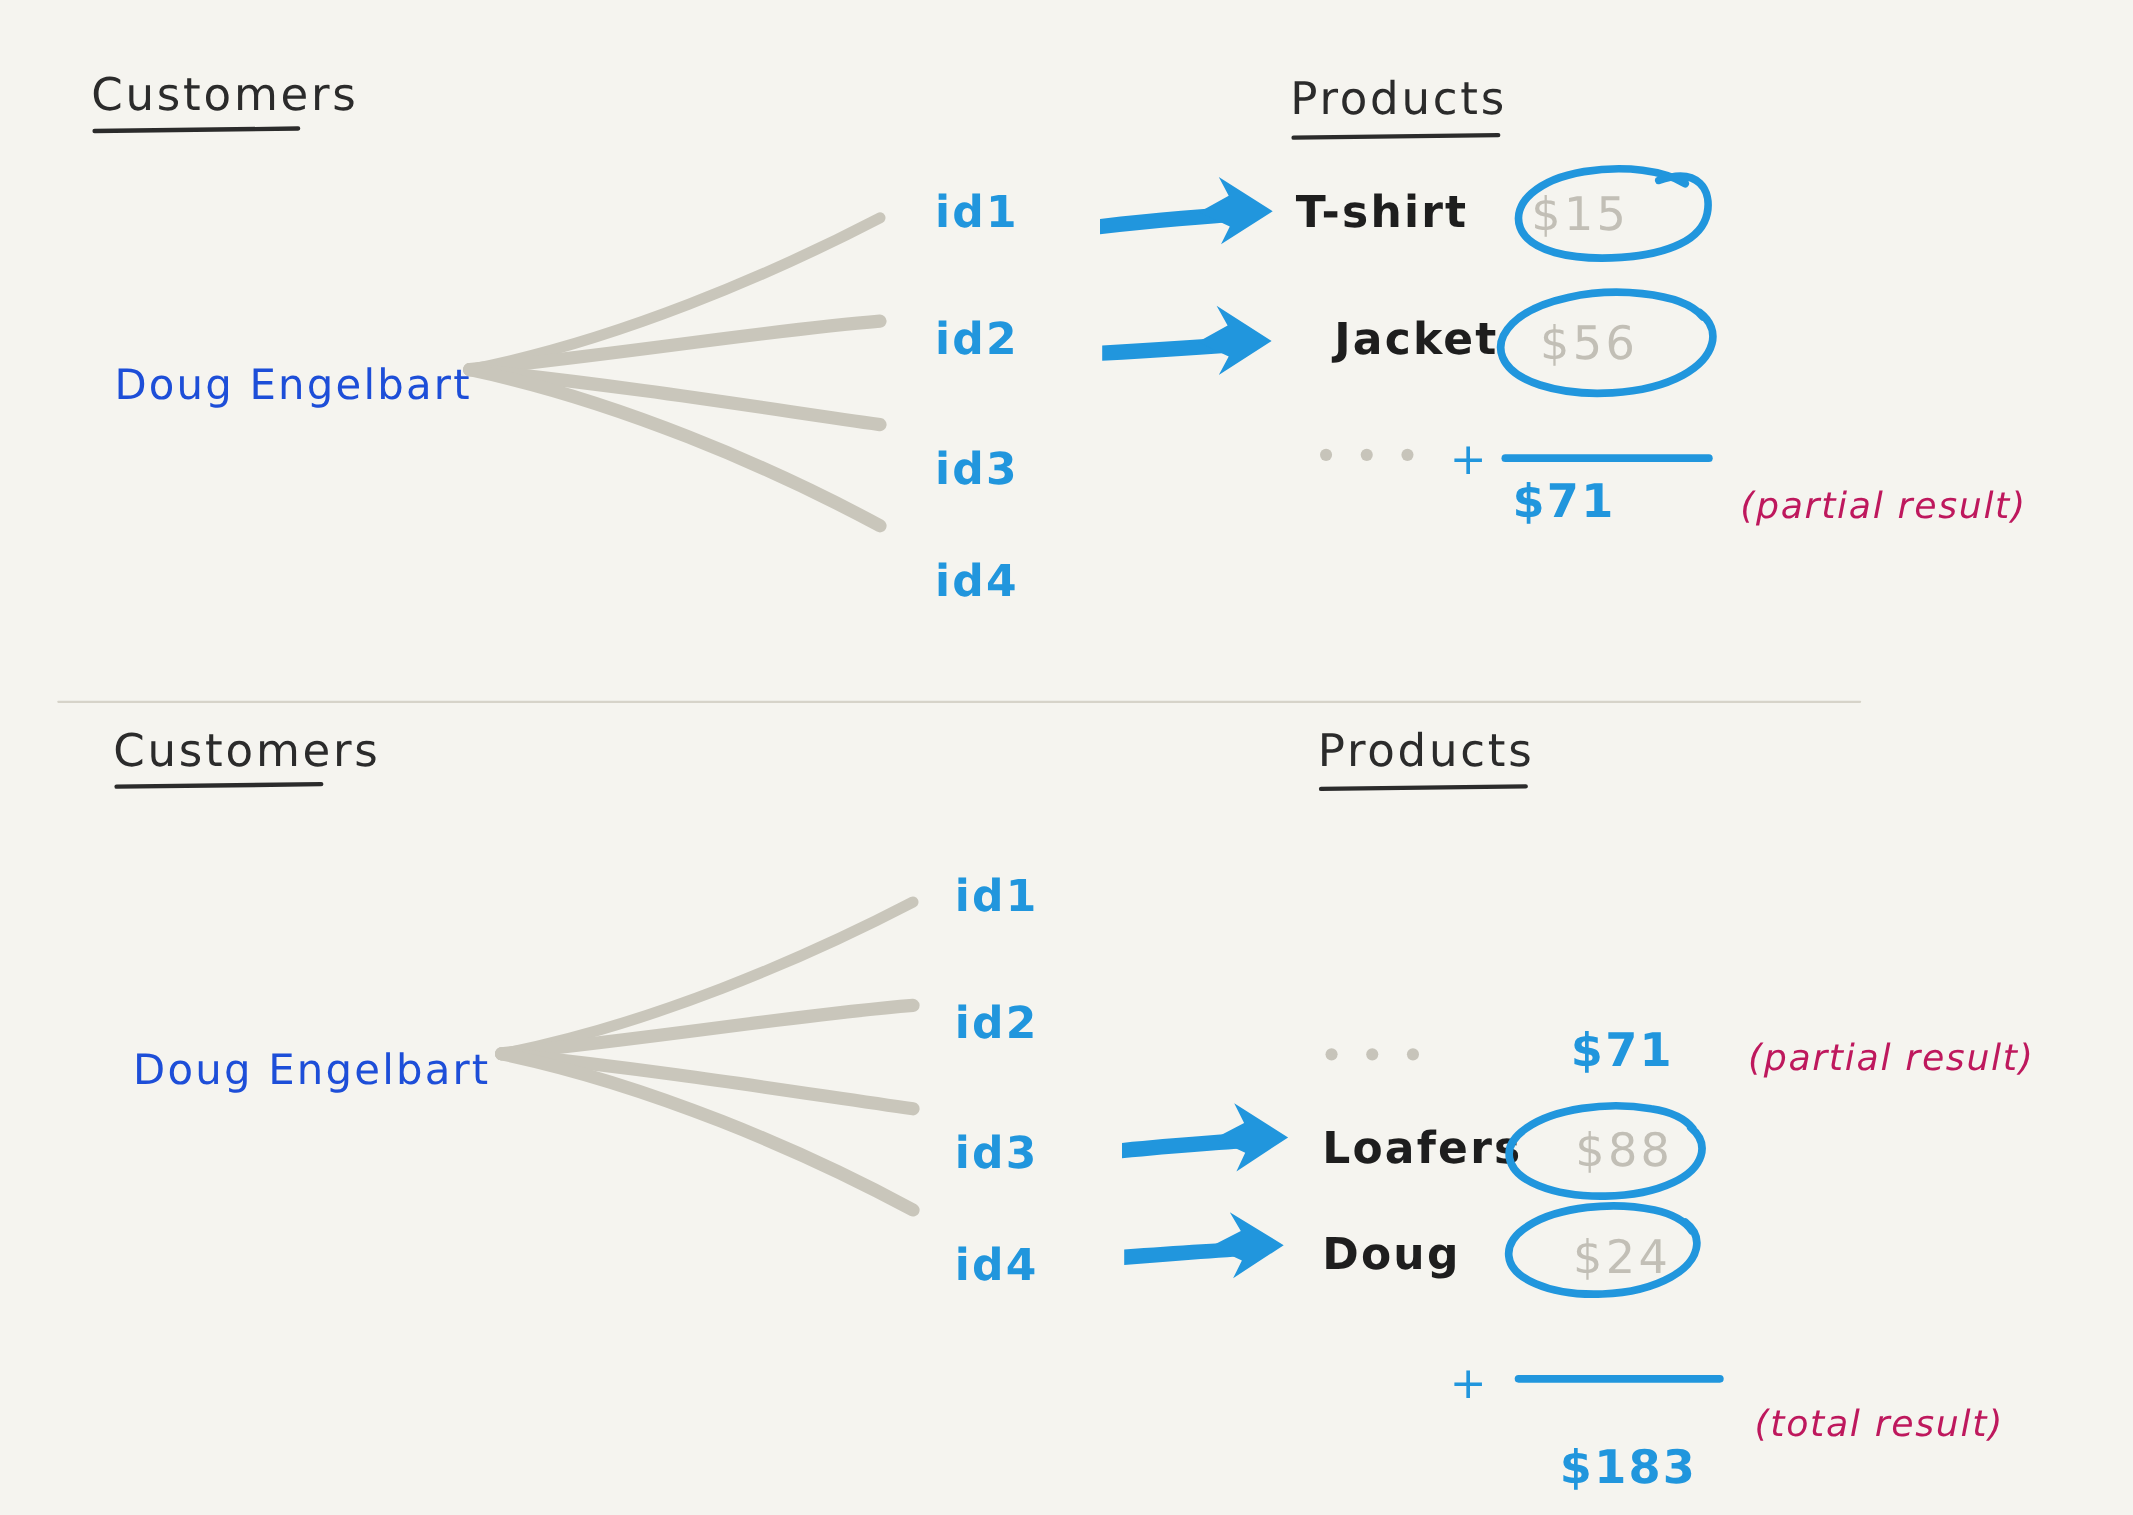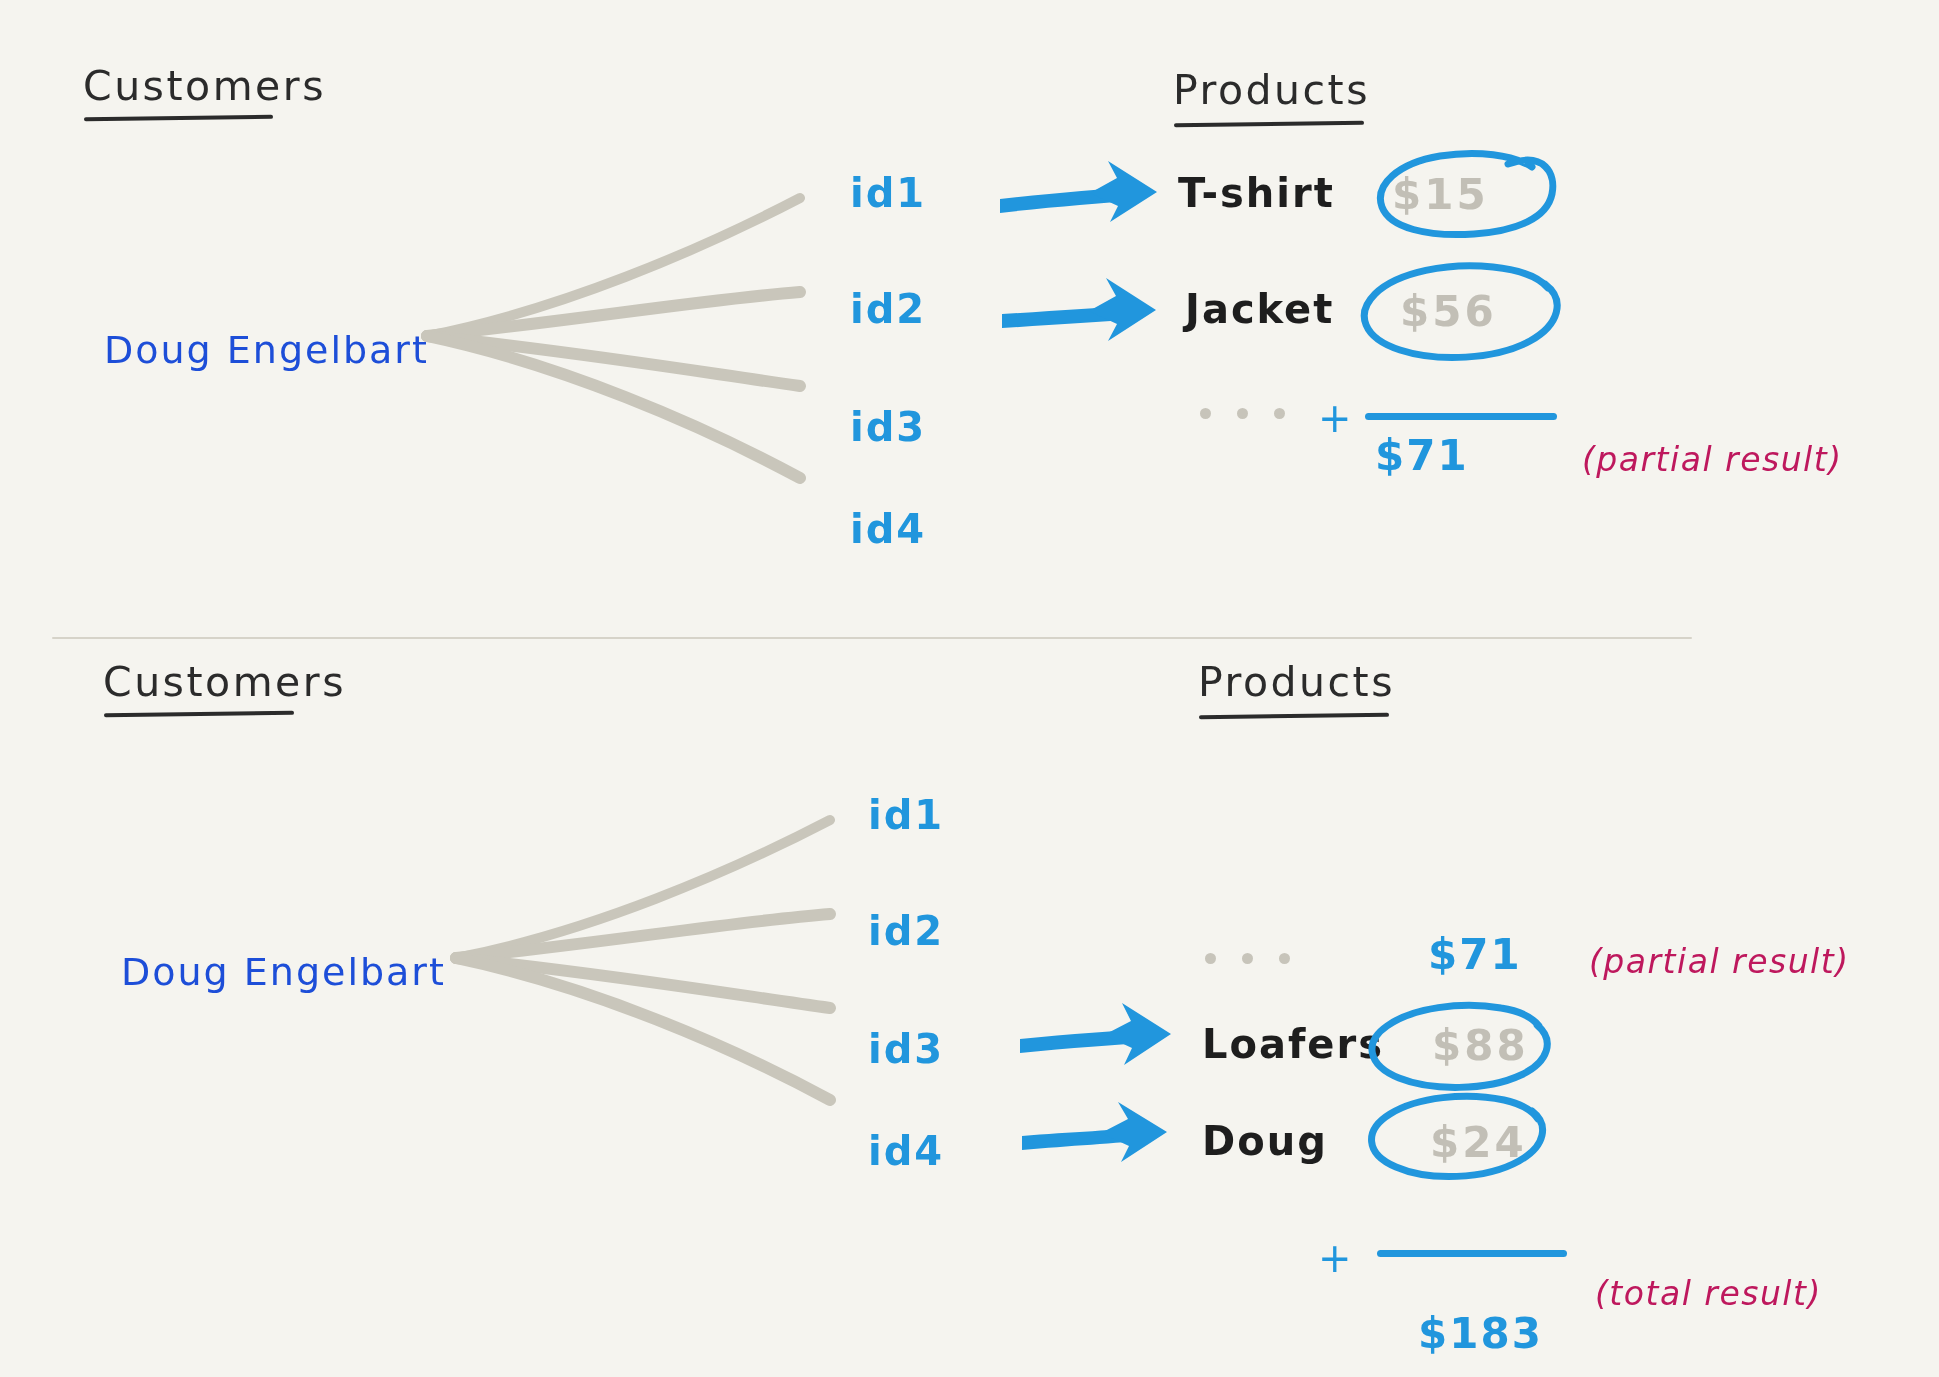--- a/index.html
+++ b/index.html
@@ -68,21 +68,21 @@
   }
   .product-name {
     color: #1e1e1e;
     font-size: 40px;
     font-weight: 600;
     letter-spacing: 2px;
   }
   .price-grey {
     color: #c2bfb6;
     font-size: 42px;
-    font-weight: 700;
+    font-weight: 400;
     letter-spacing: 3px;
   }
   .sum-blue {
     color: #2196dd;
     font-size: 42px;
     font-weight: 600;
     letter-spacing: 2px;
   }
   .annot {
     color: #be185d;
@@ -171,21 +171,21 @@
         <path class="arrow-shape" d="M1000,199 C1050,193 1100,190 1140,186 L1138,200 C1098,204 1048,207 1000,213 Z"></path>
         <path class="arrow-shape" d="M1108,161 L1157,192 L1110,222 L1118,206 L1090,193 L1117,178 Z"></path>
       </g>
       <g>
         <path class="arrow-shape" d="M1002,314 C1052,311 1100,308 1140,305 L1139,319 C1099,322 1051,325 1002,328 Z"></path>
         <path class="arrow-shape" d="M1106,278 L1156,310 L1108,341 L1117,324 L1089,311 L1116,296 Z"></path>
       </g>
     </svg>
 
     <div class="hand product-name" style="left:1178px; top:170px;">T-shirt</div>
-    <div class="hand product-name" style="left:1185px; top:286px;text-align:right;">Jacket</div>
+    <div class="hand product-name" style="left:1213px; top:286px;text-align:right;">Jacket</div>
 
     <div class="hand price-grey" style="left:1392px; top:170px;">$15</div>
     <div class="hand price-grey" style="left:1400px; top:287px;">$56</div>
 
     <svg class="overlay" width="1939" height="638">
       <path class="circle-stroke" d="M1508,164 C1545,151 1556,174 1552,194 C1547,218 1517,231 1474,234
                C1427,237 1390,228 1382,207 C1374,185 1398,163 1440,156
                C1478,150 1513,155 1532,167"></path>
       <path class="circle-stroke" d="M1545,284 C1566,300 1559,325 1530,341 C1495,360 1437,362 1400,350
                C1363,338 1355,314 1375,294 C1397,272 1449,262 1493,267

